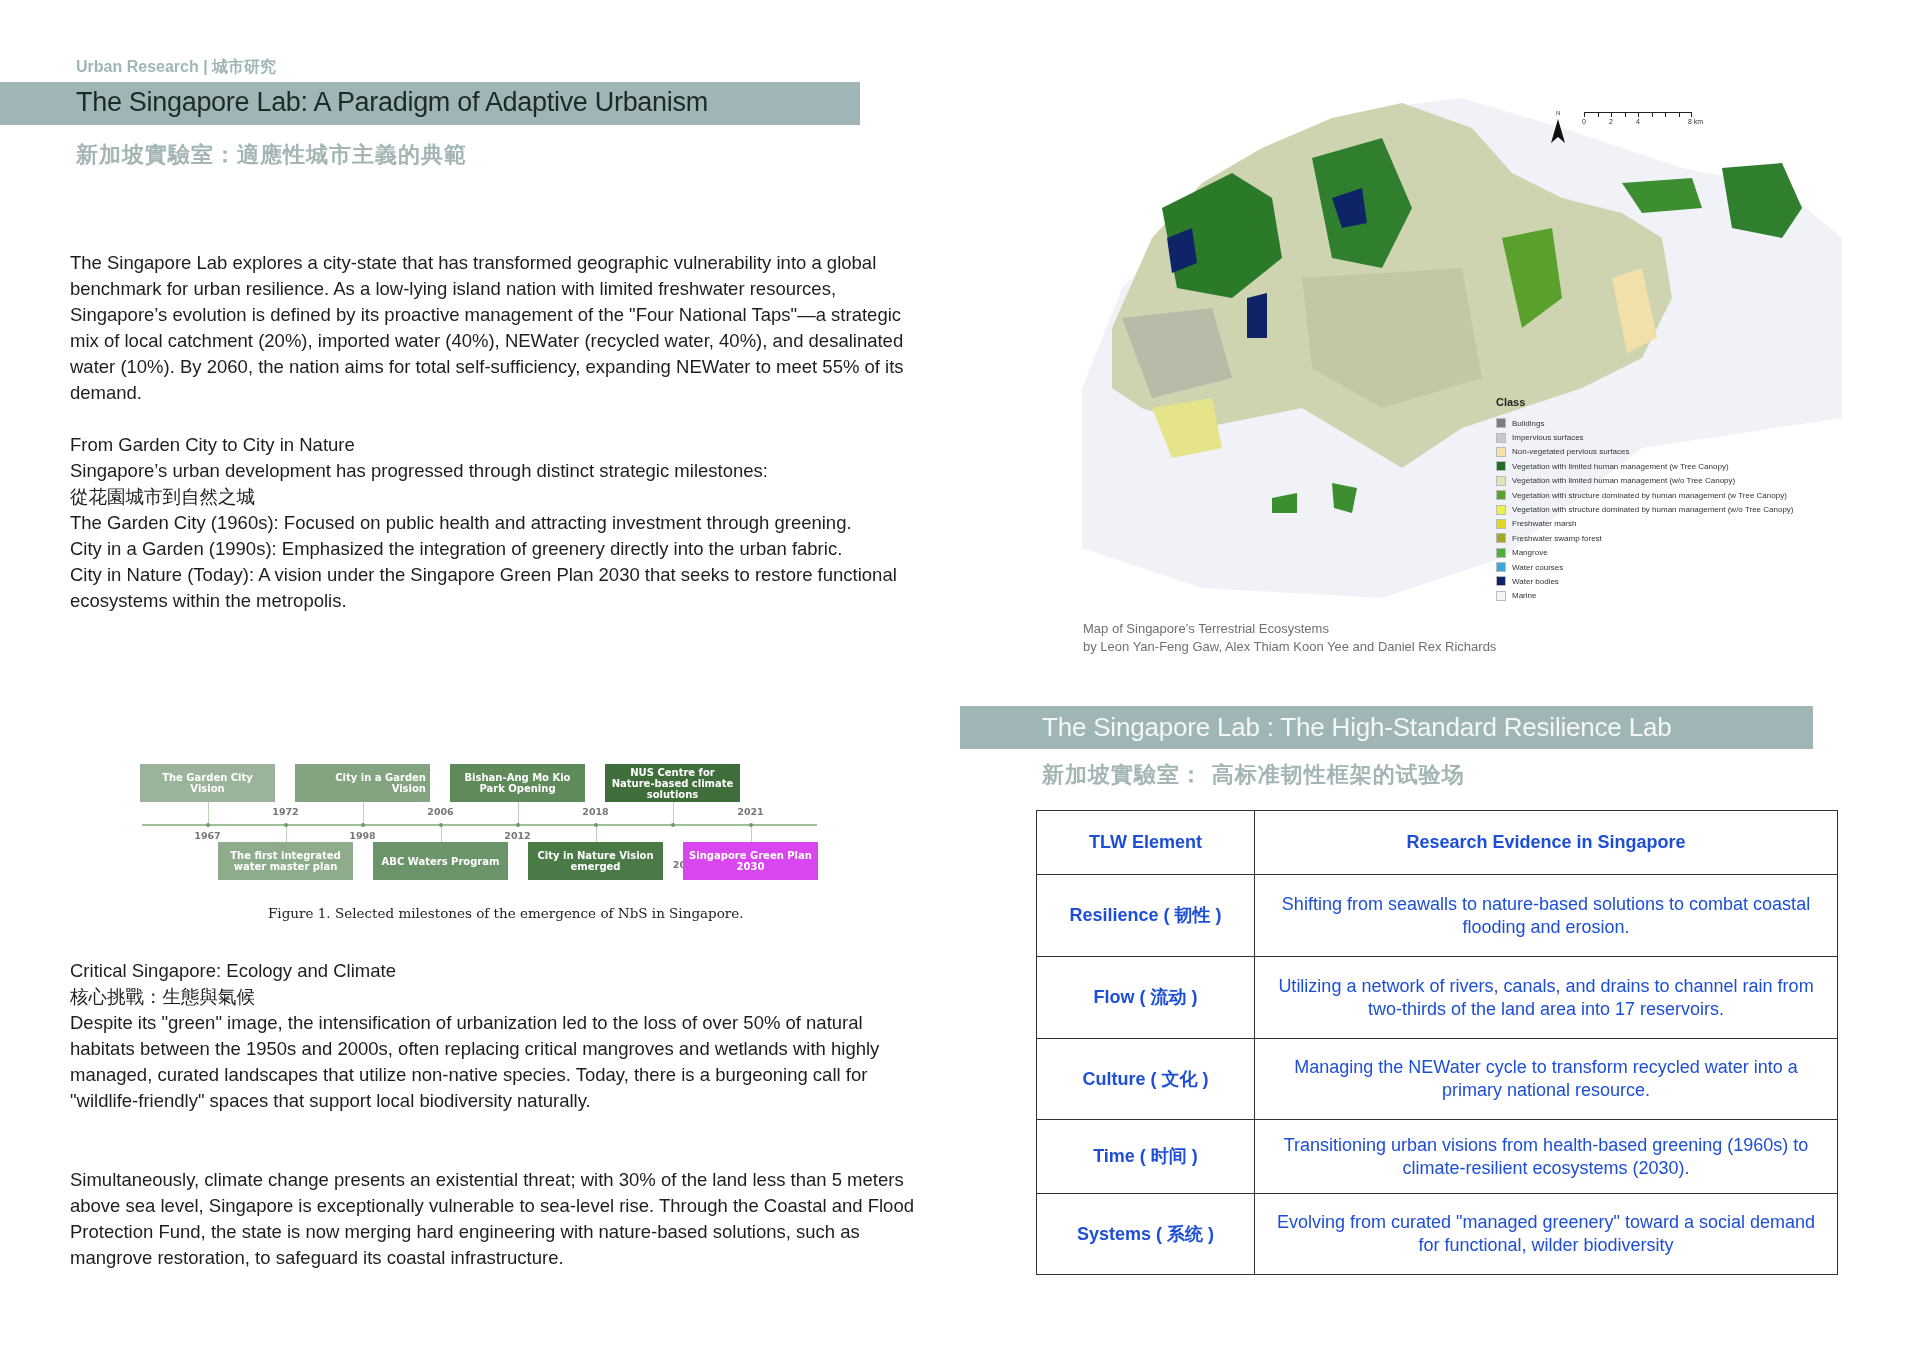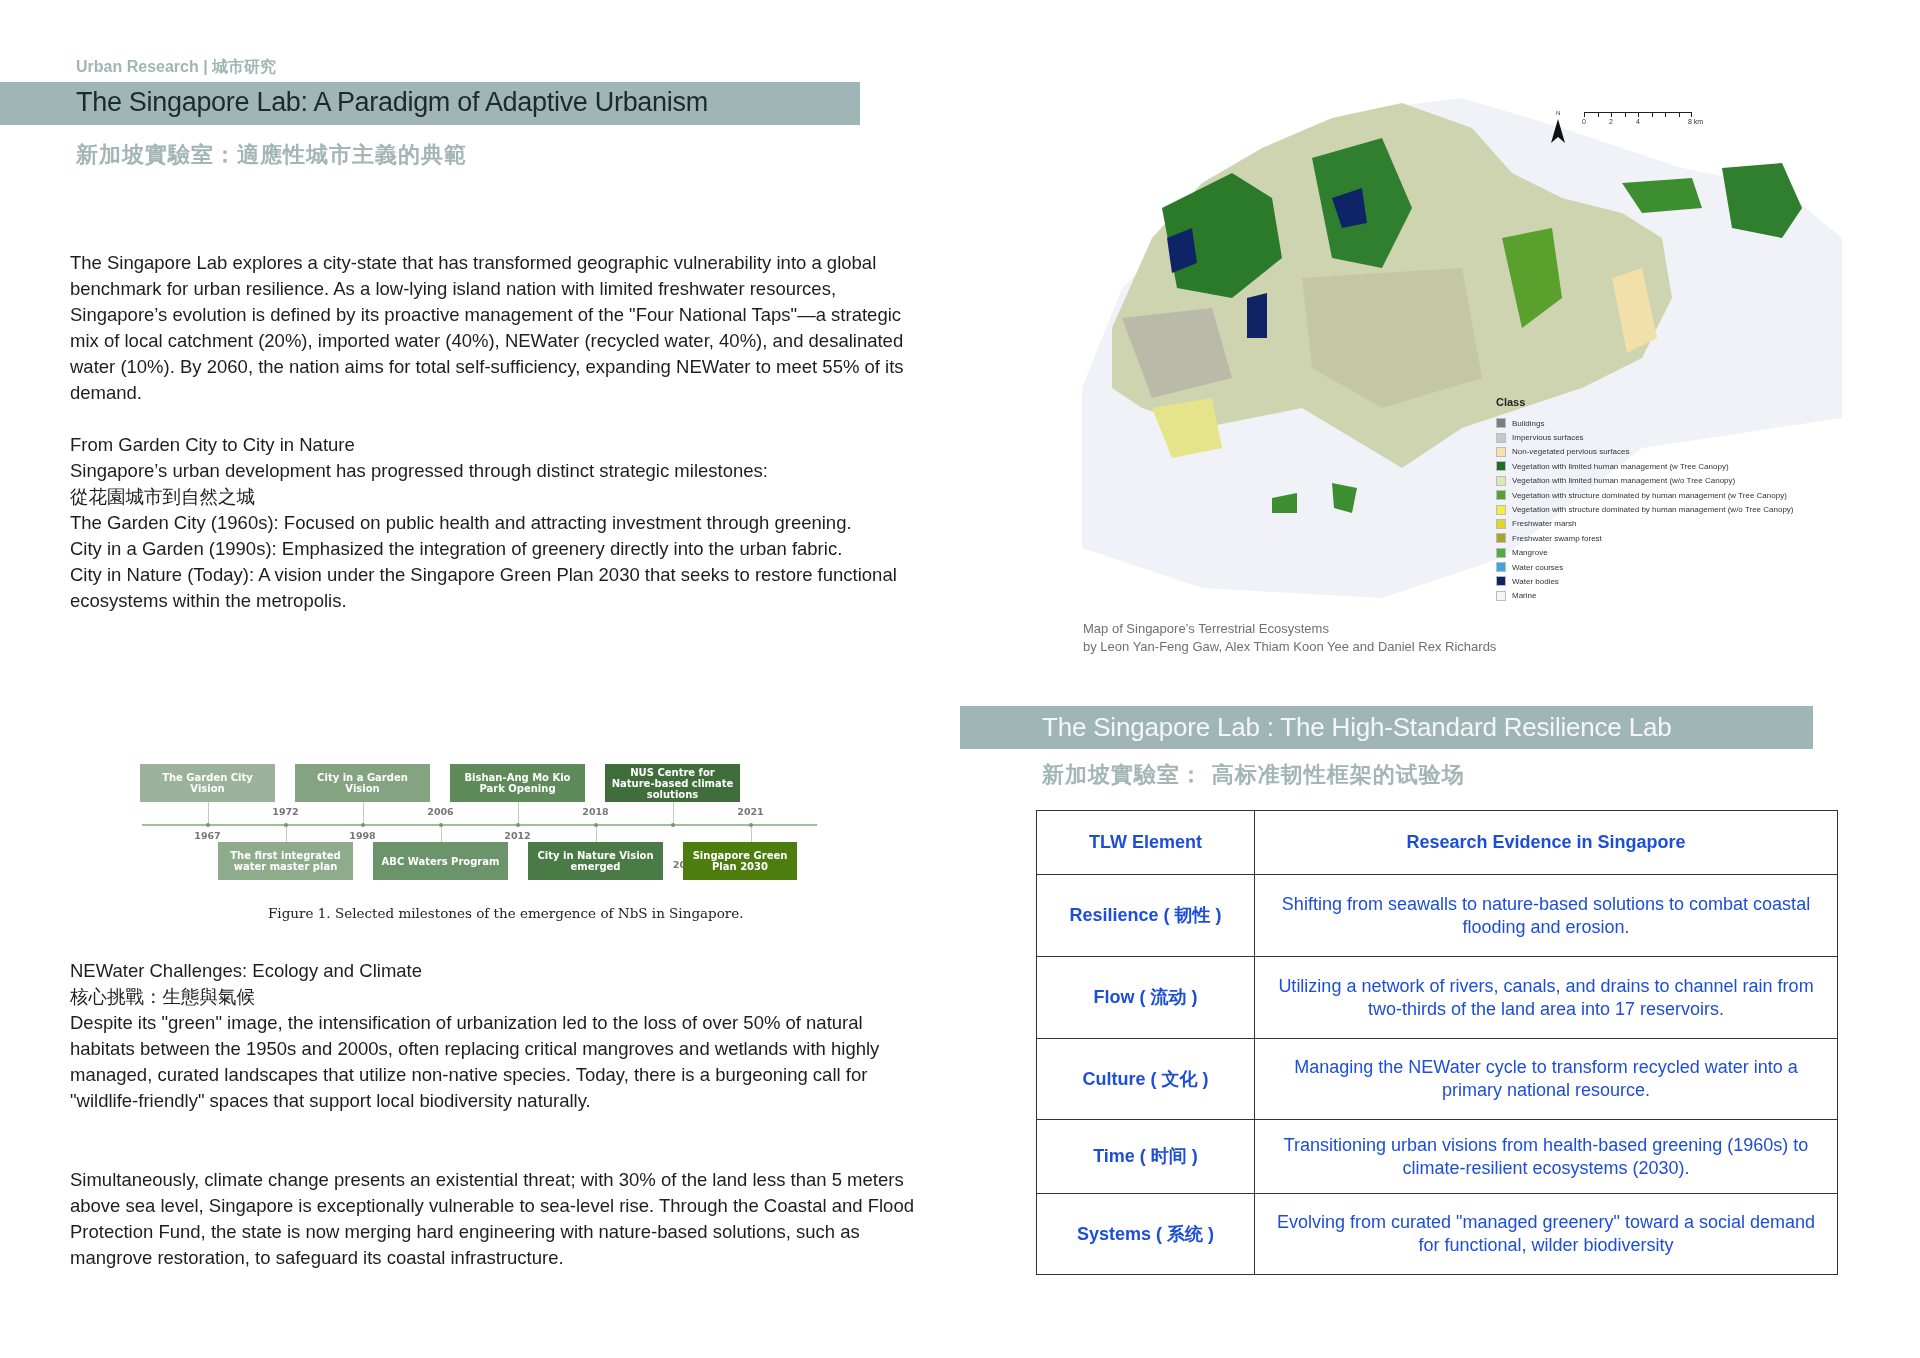--- a/index.html
+++ b/index.html
@@ -78,21 +78,21 @@
   <p>City in Nature (Today): A vision under the Singapore Green Plan 2030 that seeks to restore functional ecosystems within the metropolis.</p>
 </div>
 
 <div class="timeline">
   <div class="tl-axis"></div>
   <div id="tl-marks">
       <div class="tl-box" style="left: 0px; width: 135px; top: 4px; background: rgb(154, 179, 154);">The Garden City Vision</div>
       <div class="tl-tick" style="left: 67.5px; top: 42px; height: 22px;"></div>
       <div class="tl-dot" style="left: 67.5px;"></div>
       <div class="tl-year" style="left: 67.5px; top: 70px;">1967</div>
-      <div class="tl-box" style="left: 155px; width: 135px; top: 4px; background: rgb(132, 163, 129);">City in a Garden Vision</div>
+      <div class="tl-box" style="left: 155px; width: 135px; top: 4px; background: rgb(132, 163, 129); text-align: right;">City in a Garden Vision</div>
       <div class="tl-tick" style="left: 222.5px; top: 42px; height: 22px;"></div>
       <div class="tl-dot" style="left: 222.5px;"></div>
       <div class="tl-year" style="left: 222.5px; top: 70px;">1998</div>
       <div class="tl-box" style="left: 310px; width: 135px; top: 4px; background: rgb(95, 138, 90);">Bishan-Ang Mo Kio Park Opening</div>
       <div class="tl-tick" style="left: 377.5px; top: 42px; height: 22px;"></div>
       <div class="tl-dot" style="left: 377.5px;"></div>
       <div class="tl-year" style="left: 377.5px; top: 70px;">2012</div>
       <div class="tl-box" style="left: 465px; width: 135px; top: 4px; background: rgb(63, 110, 59);">NUS Centre for Nature-based climate solutions</div>
       <div class="tl-tick" style="left: 532.5px; top: 42px; height: 22px;"></div>
       <div class="tl-dot" style="left: 532.5px;"></div>
@@ -102,30 +102,30 @@
       <div class="tl-dot" style="left: 145.5px;"></div>
       <div class="tl-year" style="left: 145.5px; top: 46px;">1972</div>
       <div class="tl-box" style="left: 233px; width: 135px; top: 82px; background: rgb(108, 148, 106);">ABC Waters Program</div>
       <div class="tl-tick" style="left: 300.5px; top: 65px; height: 17px;"></div>
       <div class="tl-dot" style="left: 300.5px;"></div>
       <div class="tl-year" style="left: 300.5px; top: 46px;">2006</div>
       <div class="tl-box" style="left: 388px; width: 135px; top: 82px; background: rgb(74, 122, 69);">City in Nature Vision emerged</div>
       <div class="tl-tick" style="left: 455.5px; top: 65px; height: 17px;"></div>
       <div class="tl-dot" style="left: 455.5px;"></div>
       <div class="tl-year" style="left: 455.5px; top: 46px;">2018</div>
-      <div class="tl-box" style="left: 543px; width: 114px; top: 82px; background: #4d7c0f;">Singapore Green Plan 2030</div>
+      <div class="tl-box" style="left: 543px; width: 135px; top: 82px; background: #d946ef;">Singapore Green Plan 2030</div>
       <div class="tl-tick" style="left: 610.5px; top: 65px; height: 17px;"></div>
       <div class="tl-dot" style="left: 610.5px;"></div>
       <div class="tl-year" style="left: 610.5px; top: 46px;">2021</div>
     </div>
 </div>
 <div class="fig-caption">Figure 1. Selected milestones of the emergence of NbS in Singapore.</div>
 
 <div class="para p3">
-  <p>NEWater Challenges: Ecology and Climate</p>
+  <p>Critical Singapore: Ecology and Climate</p>
   <p>核心挑戰：生態與氣候</p>
   <p>Despite its "green" image, the intensification of urbanization led to the loss of over 50% of natural habitats between the 1950s and 2000s, often replacing critical mangroves and wetlands with highly managed, curated landscapes that utilize non-native species. Today, there is a burgeoning call for "wildlife-friendly" spaces that support local biodiversity naturally.</p>
 </div>
 <div class="para p4">Simultaneously, climate change presents an existential threat; with 30% of the land less than 5 meters above sea level, Singapore is exceptionally vulnerable to sea-level rise. Through the Coastal and Flood Protection Fund, the state is now merging hard engineering with nature-based solutions, such as mangrove restoration, to safeguard its coastal infrastructure.</div>
 
 <svg class="map" viewBox="0 0 760 520" xmlns="http://www.w3.org/2000/svg">
   <path d="M0,300 L40,200 L120,120 L200,70 L300,20 L380,10 L480,40 L600,80 L700,100 L760,150 L760,330 L560,360 L420,470 L300,510 L120,500 L0,460 Z" fill="#f0f2f8"></path>
   <path d="M30,240 L70,150 L120,95 L180,60 L250,30 L320,15 L390,40 L430,85 L480,110 L540,125 L580,150 L590,210 L560,270 L500,300 L440,320 L380,340 L320,380 L270,350 L220,320 L170,330 L120,340 L60,320 L30,300 Z" fill="#cfd4b0"></path>
   <path d="M80,120 L150,85 L190,110 L200,170 L150,210 L95,200 Z" fill="#2b7a2a"></path>
   <path d="M230,70 L300,50 L330,120 L300,180 L250,170 Z" fill="#2f7f2e"></path>

